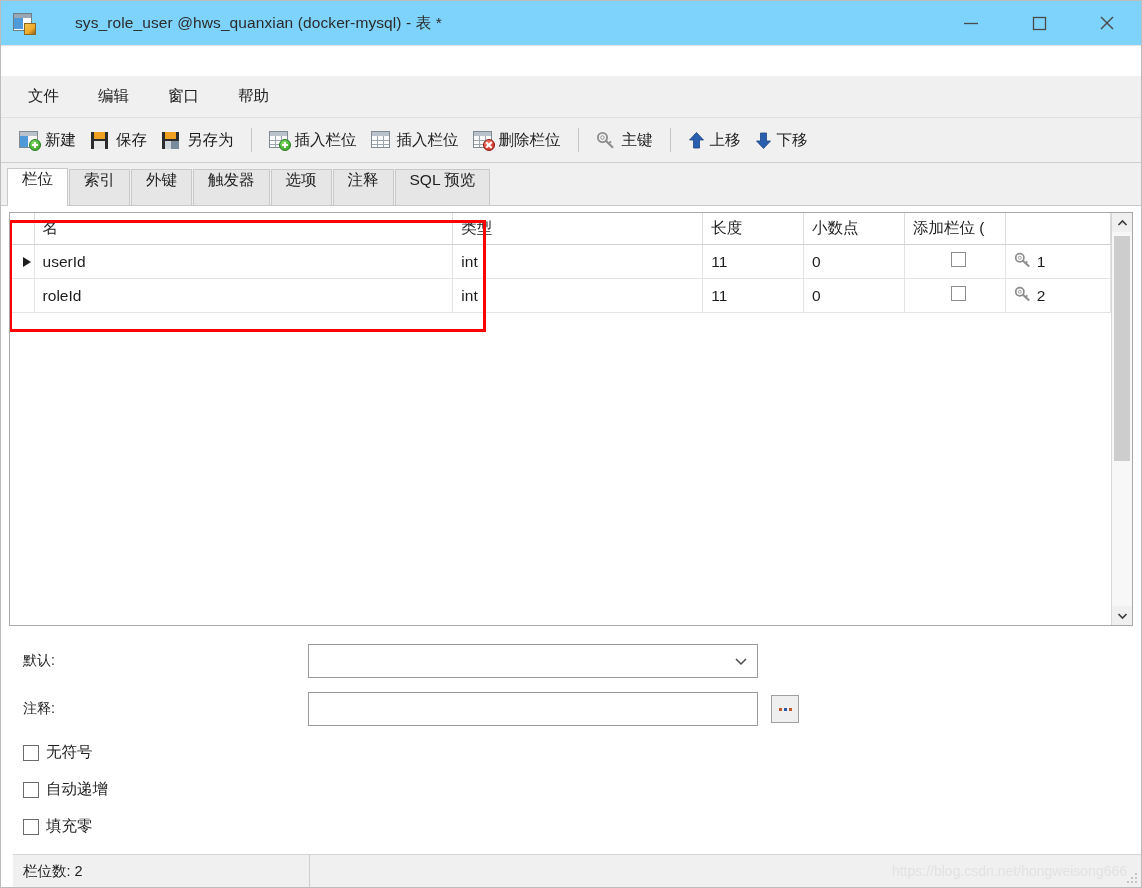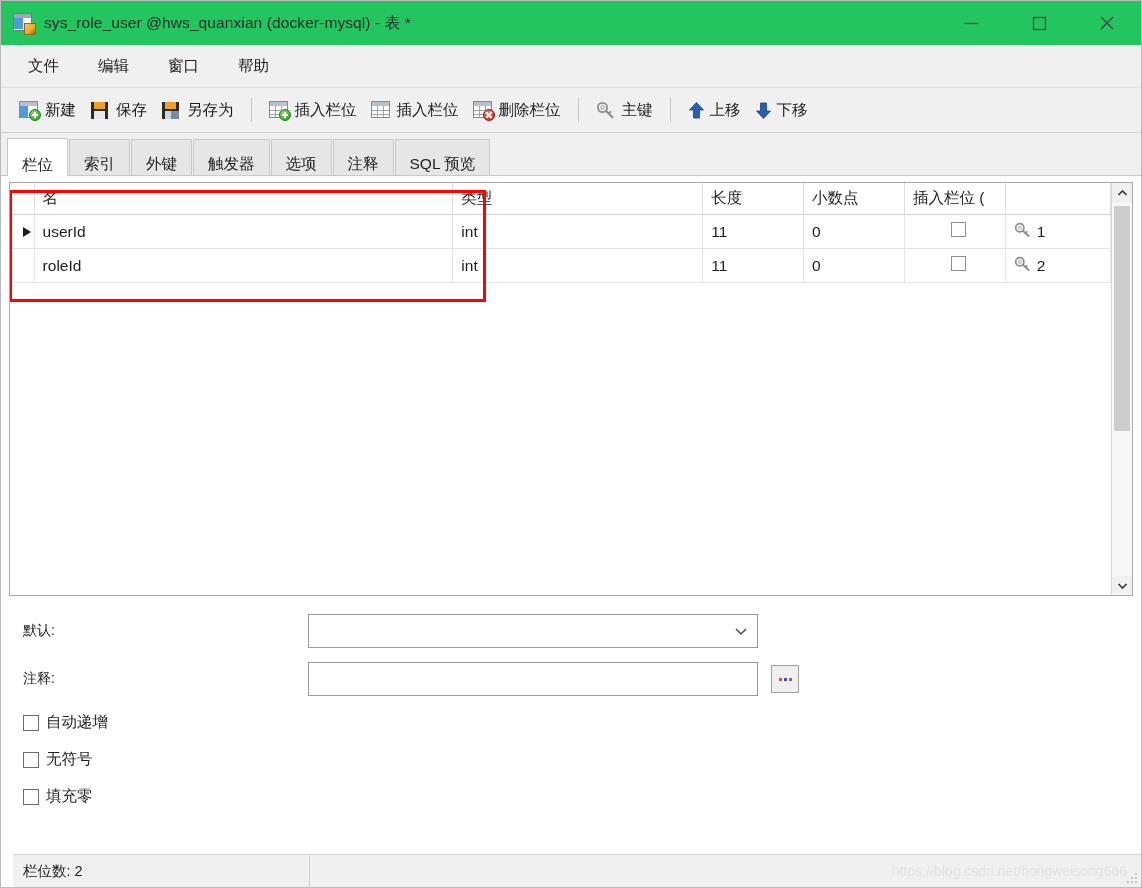--- a/index.html
+++ b/index.html
@@ -22,24 +22,25 @@
     border: 1px solid #bcbcbc;
     background: #ffffff;
     display: flex;
     flex-direction: column;
   }
 
   
   .titlebar {
     height: 44px;
     min-height: 44px;
-    background: #22c55e;
+    background: #7dd3fc;
     display: flex;
     align-items: center;
     border-bottom: 1px solid #e4e4e4;
+    gap: 31px;
   }
   .title-icon {
     width: 22px;
     height: 22px;
     margin-left: 12px;
     margin-right: 9px;
     position: relative;
     flex: 0 0 auto;
   }
   .title-icon .sheet {
@@ -94,20 +95,21 @@
 
   
   .menubar {
     height: 41px;
     min-height: 41px;
     background: #f0f0f0;
     border-bottom: 1px solid #e0e0e0;
     display: flex;
     align-items: center;
     padding-left: 11px;
+    margin-top: 30px;
   }
   .menu-item {
     font-size: 15.5px;
     color: #202020;
     padding: 4px 16px 5px 16px;
     margin-right: 7px;
     white-space: nowrap;
   }
 
   
@@ -250,21 +252,21 @@
     background: #f0f0f0;
     display: flex;
     align-items: flex-end;
     padding-left: 6px;
     border-bottom: 1px solid #c9c9c9;
     box-sizing: border-box;
   }
   .tab {
     height: 36px;
     display: flex;
-    align-items: flex-end;
+    align-items: flex-start;
     padding: 0 14px;
     font-size: 15.5px;
     color: #1d1d1d;
     background: #e6e6e6;
     border: 1px solid #c9c9c9;
     border-bottom: none;
     margin-right: 1px;
     white-space: nowrap;
     box-sizing: border-box;
   }
@@ -685,21 +687,21 @@
             <col style="width:92px">
             <col style="width:96px">
         </colgroup>
         <thead>
           <tr>
             <th class="marker"></th>
             <th>名</th>
             <th>类型</th>
             <th>长度</th>
             <th>小数点</th>
-            <th>插入栏位 (</th>
+            <th>添加栏位 (</th>
             <th></th>
           </tr>
         </thead>
         <tbody>
           <tr>
             <td class="marker"><span class="rowmark"></span></td>
             <td>userId</td>
             <td>int</td>
             <td>11</td>
             <td>0</td>
@@ -776,25 +778,25 @@
       <div class="textbox"></div>
       <div class="dotsbtn">
         <span class="dot"></span>
         <span class="dot blue"></span>
         <span class="dot"></span>
       </div>
     </div>
 
     <div class="cbrow">
       <span class="cbox"></span>
-      <span class="cblabel">自动递增</span>
+      <span class="cblabel">无符号</span>
     </div>
     <div class="cbrow">
       <span class="cbox"></span>
-      <span class="cblabel">无符号</span>
+      <span class="cblabel">自动递增</span>
     </div>
     <div class="cbrow">
       <span class="cbox"></span>
       <span class="cblabel">填充零</span>
     </div>
   </div>
 
   <div class="statusbar">
     <div class="status-cell">栏位数: 2</div>
     <div class="status-rest">

